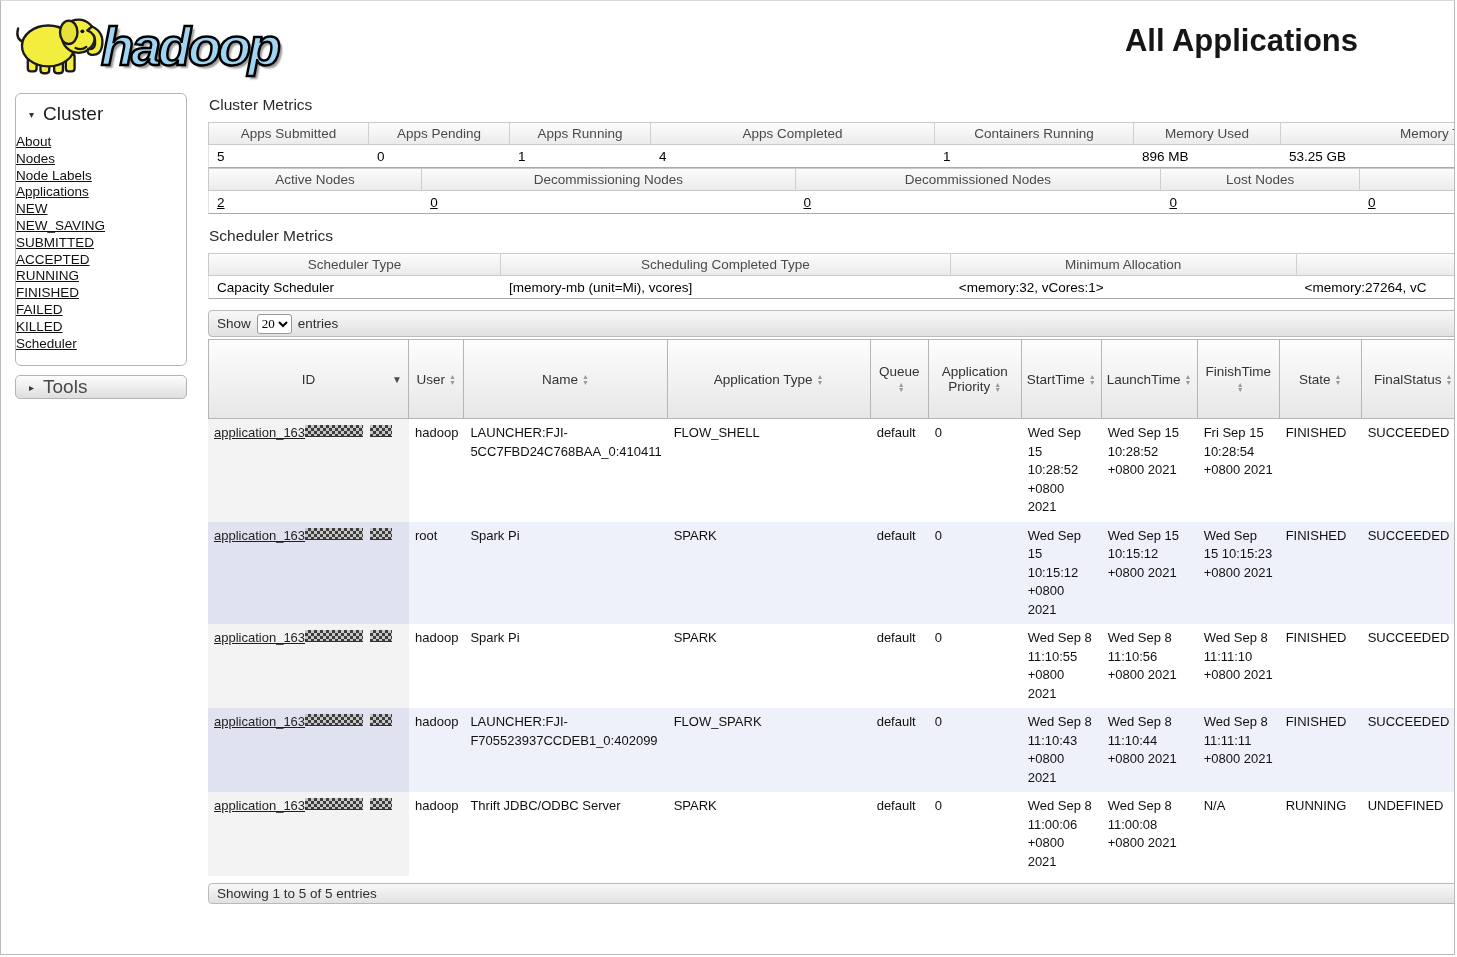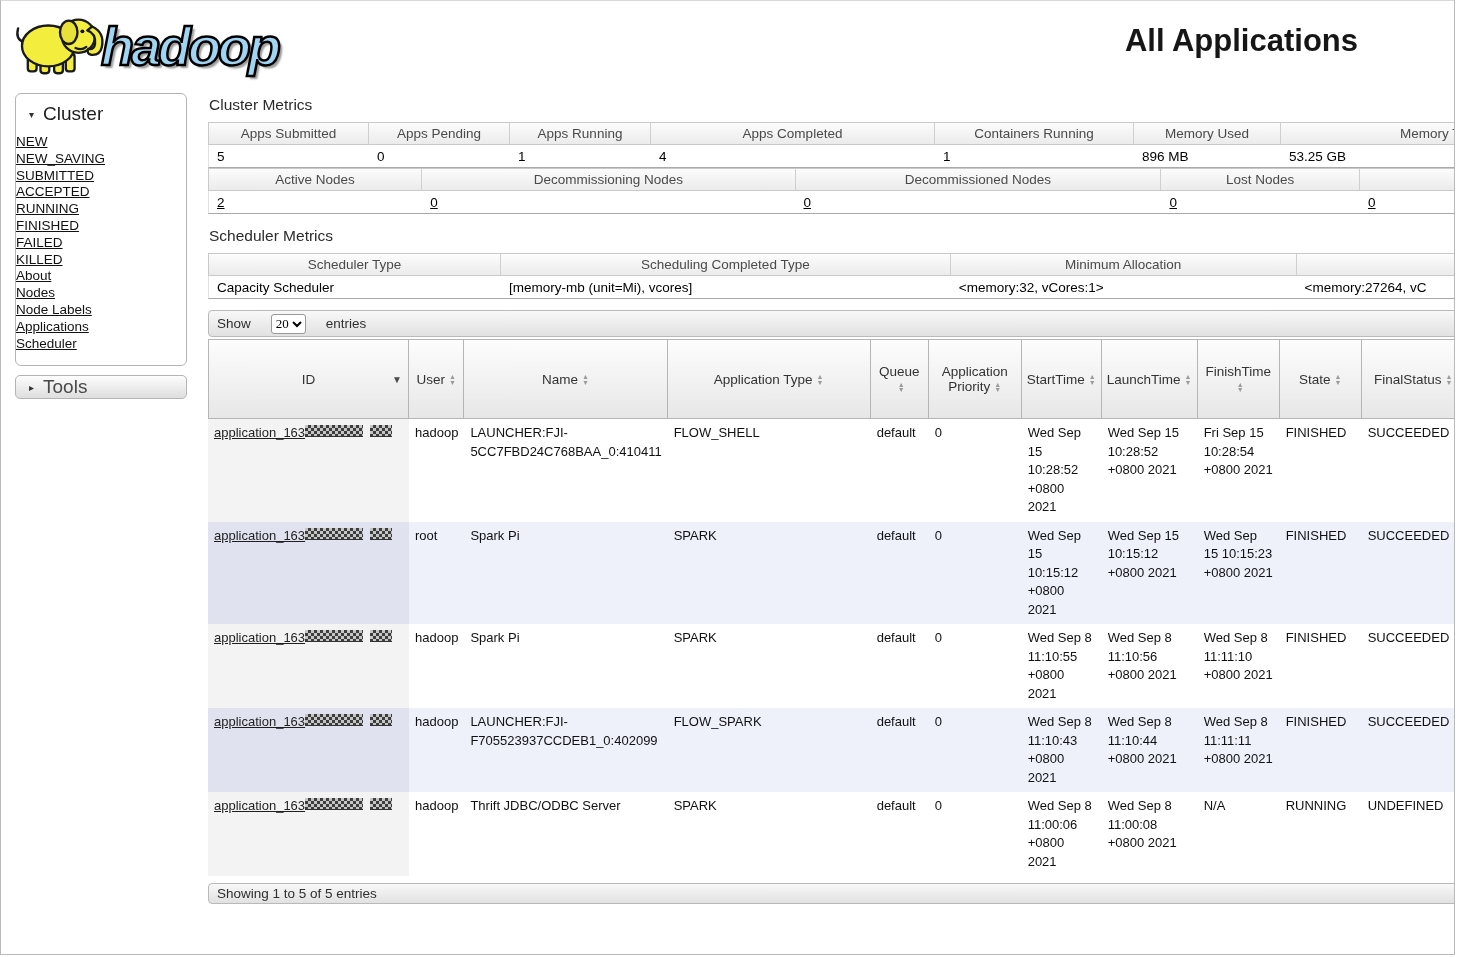--- a/index.html
+++ b/index.html
@@ -49,21 +49,21 @@
                     height:23px; padding:2px 6px; white-space:nowrap; overflow:hidden; }
   table.mtable th:first-child { border-left:1px solid #c9c9c9; }
   table.mtable td { background:#fff; font-size:13.5px; color:#000; text-align:left;
                     height:23px; padding:3px 8px; border-bottom:1px solid #a9a9a9; white-space:nowrap; }
   table.mtable td:first-child { border-left:1px solid #e2e2e2; }
   table.mtable td a { color:#000; text-decoration:underline; }
 
   
   .dt-toolbar { height:27px; border:1px solid #b9b9b9; border-radius:4px;
                 background:linear-gradient(#f8f8f8,#e1e1e1); display:flex; align-items:center;
-                padding-left:8px; font-size:13.5px; color:#2f2f2f; margin-top:11px;gap:14px; }
+                padding-left:8px; font-size:13.5px; color:#2f2f2f; margin-top:11px; }
   .dt-toolbar select { margin:0 6px; font-size:13px; height:20px; border:1px solid #999;
                        border-radius:3px; background:#fff;font-family:Liberation Serif, serif; }
   .dt-footer { height:21px; border:1px solid #b9b9b9; border-radius:4px;
                background:linear-gradient(#f8f8f8,#e1e1e1); display:flex; align-items:center;
                padding-left:8px; font-size:13.5px; color:#2f2f2f; margin-top:7px; }
 
   
   table.apps { border-collapse:separate; border-spacing:0; table-layout:fixed; margin-top:2px; }
   table.apps thead th { height:80px; background:linear-gradient(#fdfdfd,#e7e7e7);
                         border-top:1px solid #b5b5b5; border-bottom:1px solid #b5b5b5;
@@ -115,35 +115,35 @@
   </div>
 
   <div class="content">
 
     <nav class="sidebar">
       <div class="nav-box">
         <div class="nav-header">
           <span class="tri">▾</span>
           <span>Cluster</span>
         </div>
+        <ul class="navlist lvl1">
+          <li><a>About</a></li>
+          <li><a>Nodes</a></li>
+          <li><a>Node Labels</a></li>
+          <li><a>Applications</a></li>
+        </ul>
         <ul class="navlist lvl2">
           <li><a>NEW</a></li>
           <li><a>NEW_SAVING</a></li>
           <li><a>SUBMITTED</a></li>
           <li><a>ACCEPTED</a></li>
           <li><a>RUNNING</a></li>
           <li><a>FINISHED</a></li>
           <li><a>FAILED</a></li>
           <li><a>KILLED</a></li>
-        </ul>
-        <ul class="navlist lvl1">
-          <li><a>About</a></li>
-          <li><a>Nodes</a></li>
-          <li><a>Node Labels</a></li>
-          <li><a>Applications</a></li>
         </ul>
         <ul class="navlist lvl1 sched">
           <li><a>Scheduler</a></li>
         </ul>
       </div>
       <div class="tools-bar">
         <span class="tri">▸</span>
         <span>Tools</span>
       </div>
     </nav>

